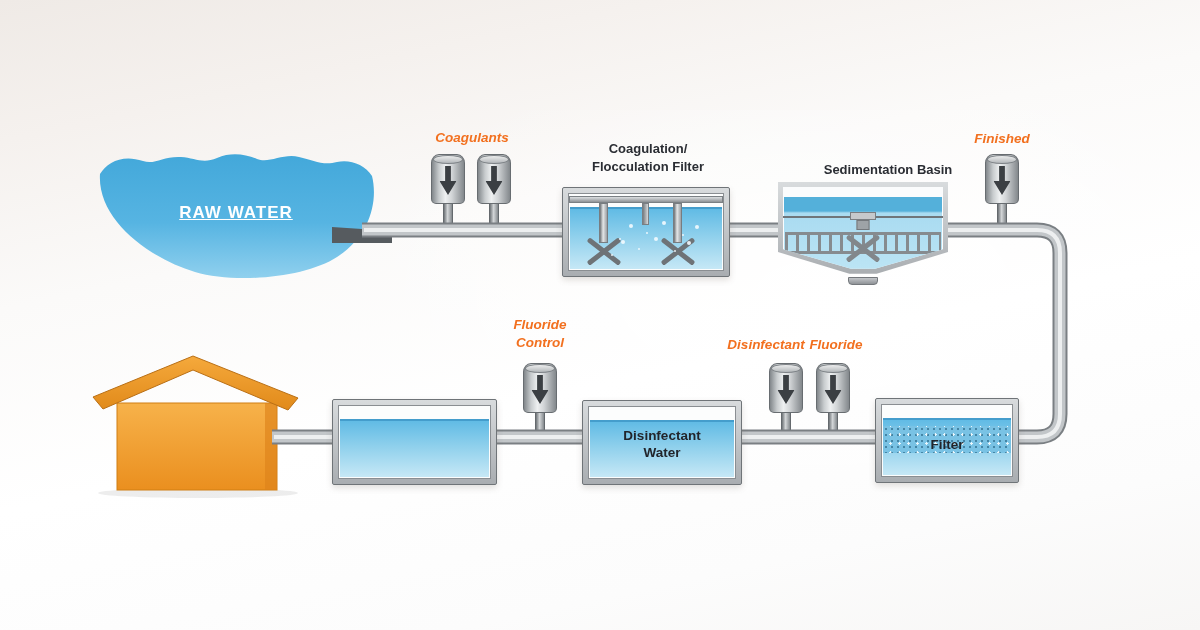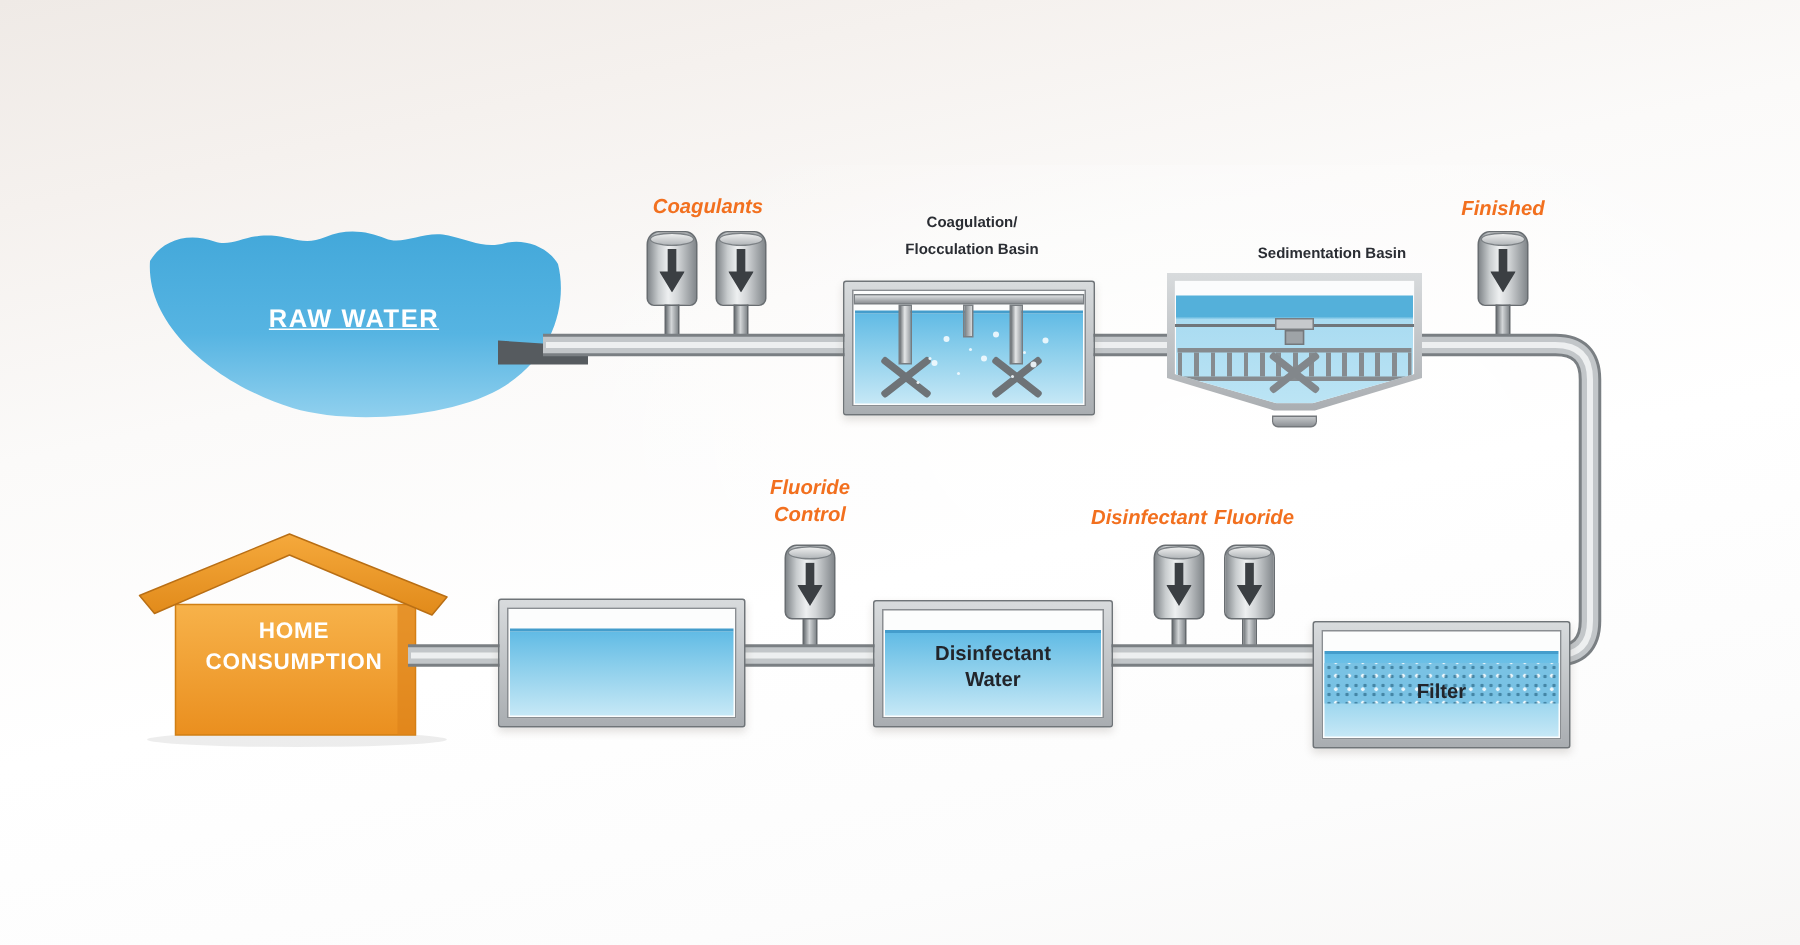--- a/index.html
+++ b/index.html
@@ -80,21 +80,21 @@
 
   
   .speckle { position:absolute; left:1px; right:1px; top:21px; height:27px; background-color:#79c2e4;
     background-image:radial-gradient(rgba(25,85,115,0.55) 1px, rgba(0,0,0,0) 1.4px),
                      radial-gradient(rgba(255,255,255,0.85) 1px, rgba(0,0,0,0) 1.4px);
     background-size:6px 6px, 9px 9px; background-position:0 0, 3px 4px; }
 
   
   .lbl { position:absolute; transform:translateX(-50%); white-space:nowrap; text-align:center; }
   .orange { color:#f2701f; font-weight:700; font-style:italic; font-size:13.5px; line-height:18px; }
-  .dark { color:#2a2d33; font-weight:700; font-size:10px; line-height:18px; }
+  .dark { color:#2a2d33; font-weight:700; font-size:13px; line-height:18px; }
   .white-big { color:#ffffff; font-weight:700; font-size:17px; letter-spacing:1px;text-decoration:underline; }
   .white-home { color:#ffffff; font-weight:700; font-size:15px; letter-spacing:0.5px; line-height:21px; }
 </style>
 </head>
 <body>
 
 <div class="canvas">
 
   <div class="sheen sheen-1"></div>
 
@@ -231,50 +231,46 @@
   <div class="basin" style="left:582px;top:400px;width:160px;height:85px">
     <div class="basin-inner">
       <div class="water"></div>
     </div>
     <div class="blabel" style="top:26px">
       <span>Disinfectant</span><br>
       <span>Water</span>
     </div>
   </div>
 
-  <div class="basin" style="left:875px;top:414px;width:172px;height:85px">
+  <div class="basin" style="left:875px;top:398px;width:144px;height:85px">
     <div class="basin-inner">
       <div class="water"></div>
       <div class="speckle"></div>
     </div>
     <div class="blabel" style="top:37px">
       <span>Filter</span>
     </div>
   </div>
 
   <div class="lbl white-big" style="left:236px;top:203px">RAW WATER</div>
 
-  <div class="lbl white-home" style="left:196px;top:410px">
-    <span>HOME</span><br>
-    <span>CONSUMPTION</span>
-  </div>
 
   <div class="lbl orange" style="left:472px;top:129px">Coagulants</div>
 
   <div class="lbl orange" style="left:1002px;top:130px">Finished</div>
 
   <div class="lbl orange" style="left:540px;top:316px">
     <span>Fluoride</span><br>
     <span>Control</span>
   </div>
 
   <div class="lbl orange" style="left:766px;top:336px">Disinfectant</div>
 
   <div class="lbl orange" style="left:836px;top:336px">Fluoride</div>
 
   <div class="lbl dark" style="left:648px;top:140px">
     <span>Coagulation/</span><br>
-    <span>Flocculation Basin</span>
+    <span>Flocculation Filter</span>
   </div>
 
   <div class="lbl dark" style="left:888px;top:161px">Sedimentation Basin</div>
 
 </div>
 
 </body></html>

